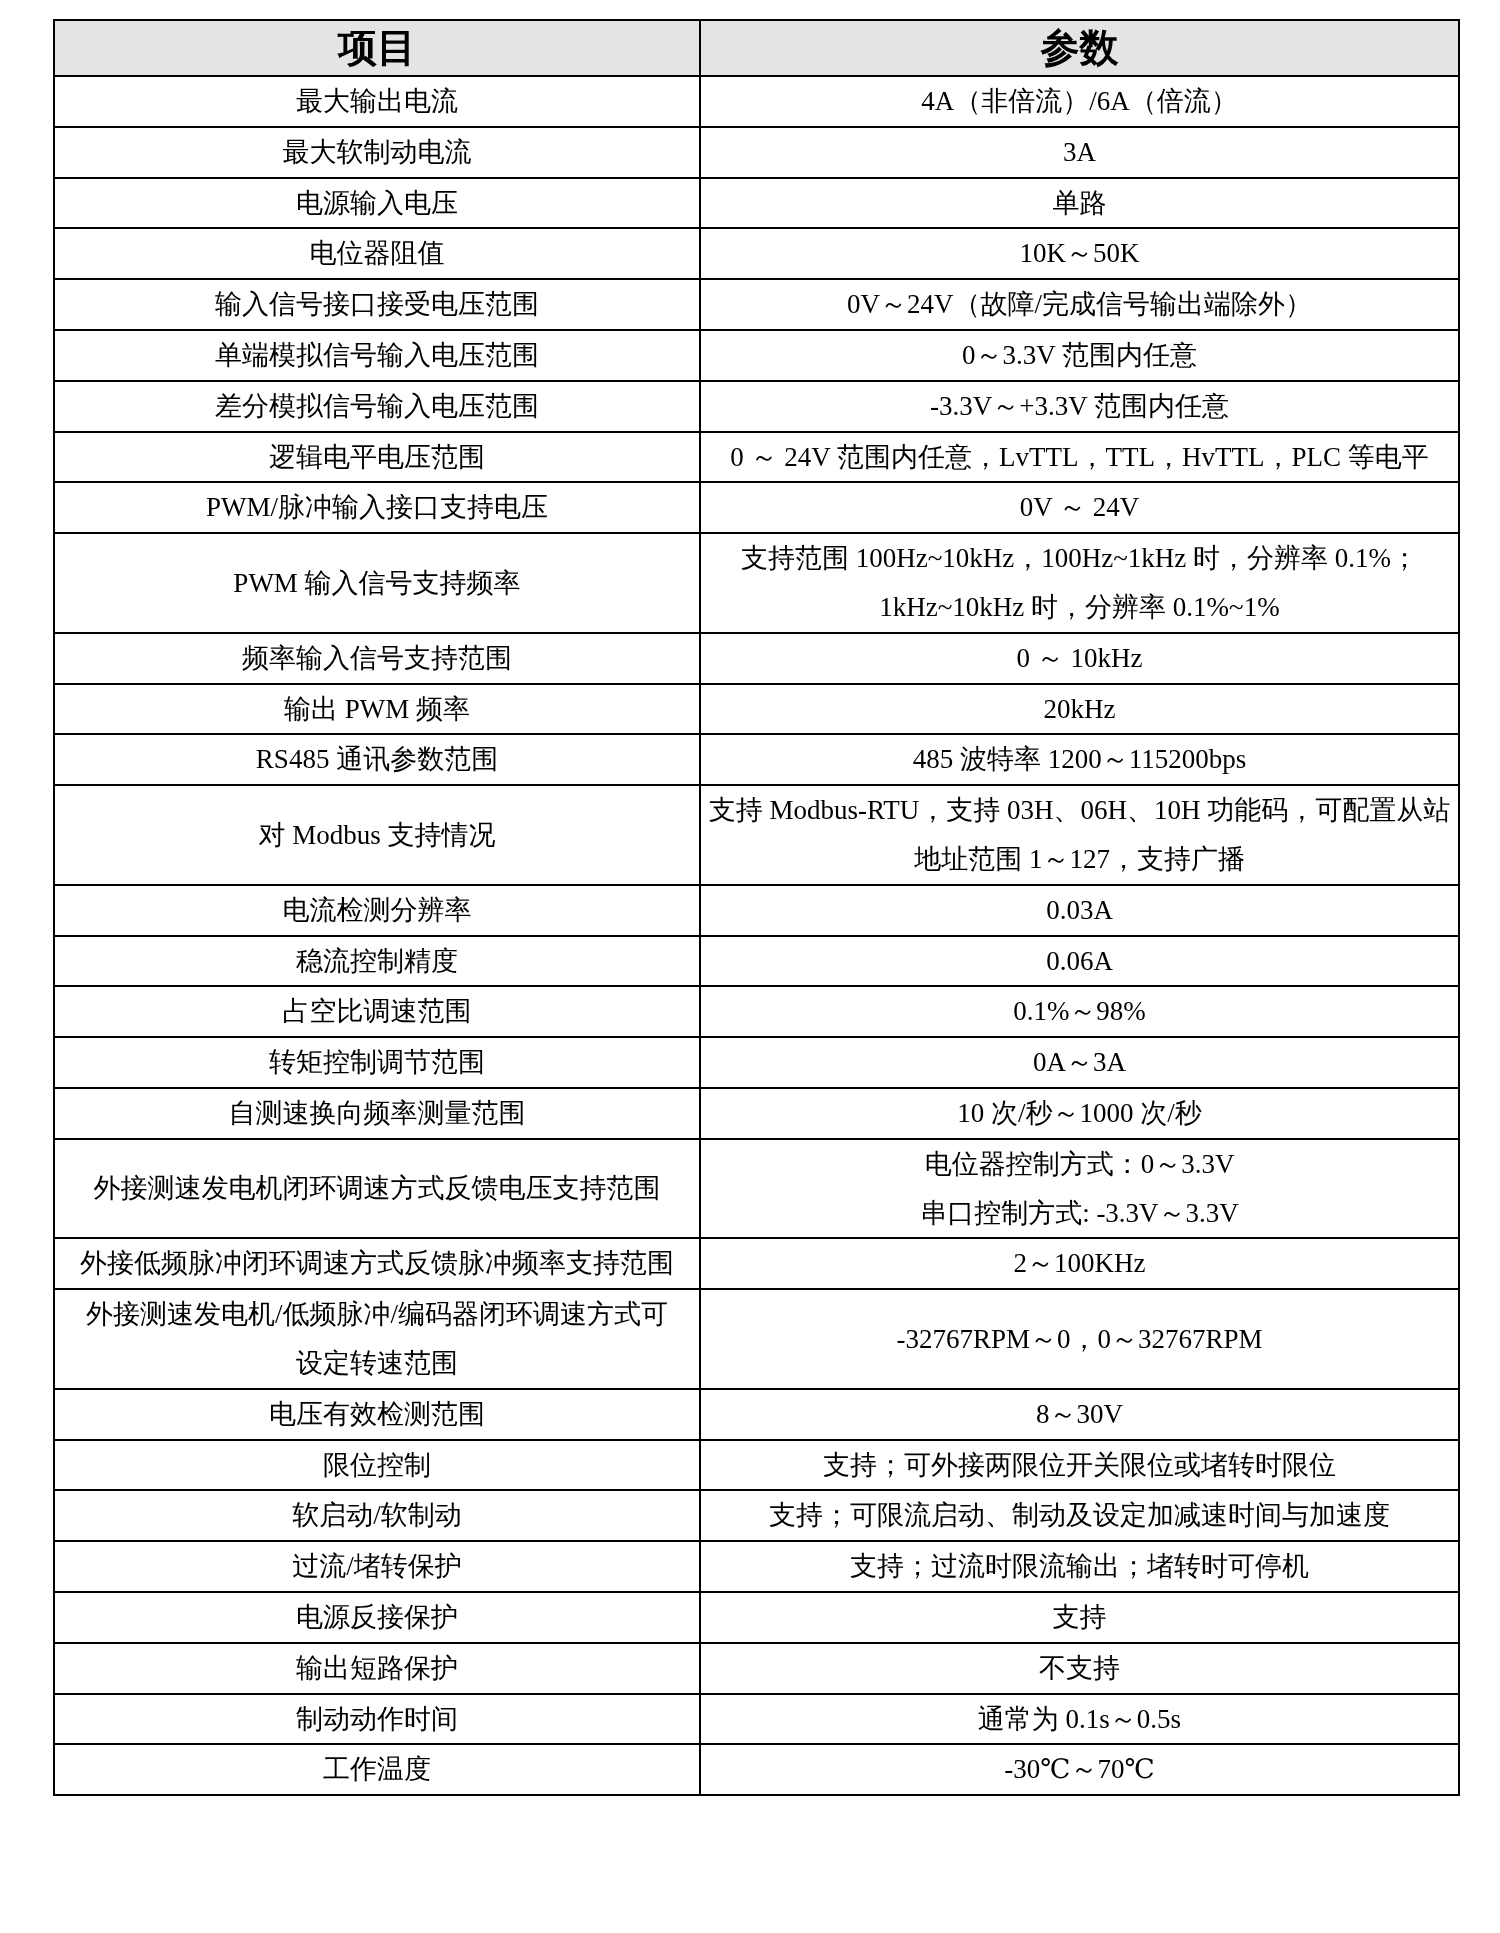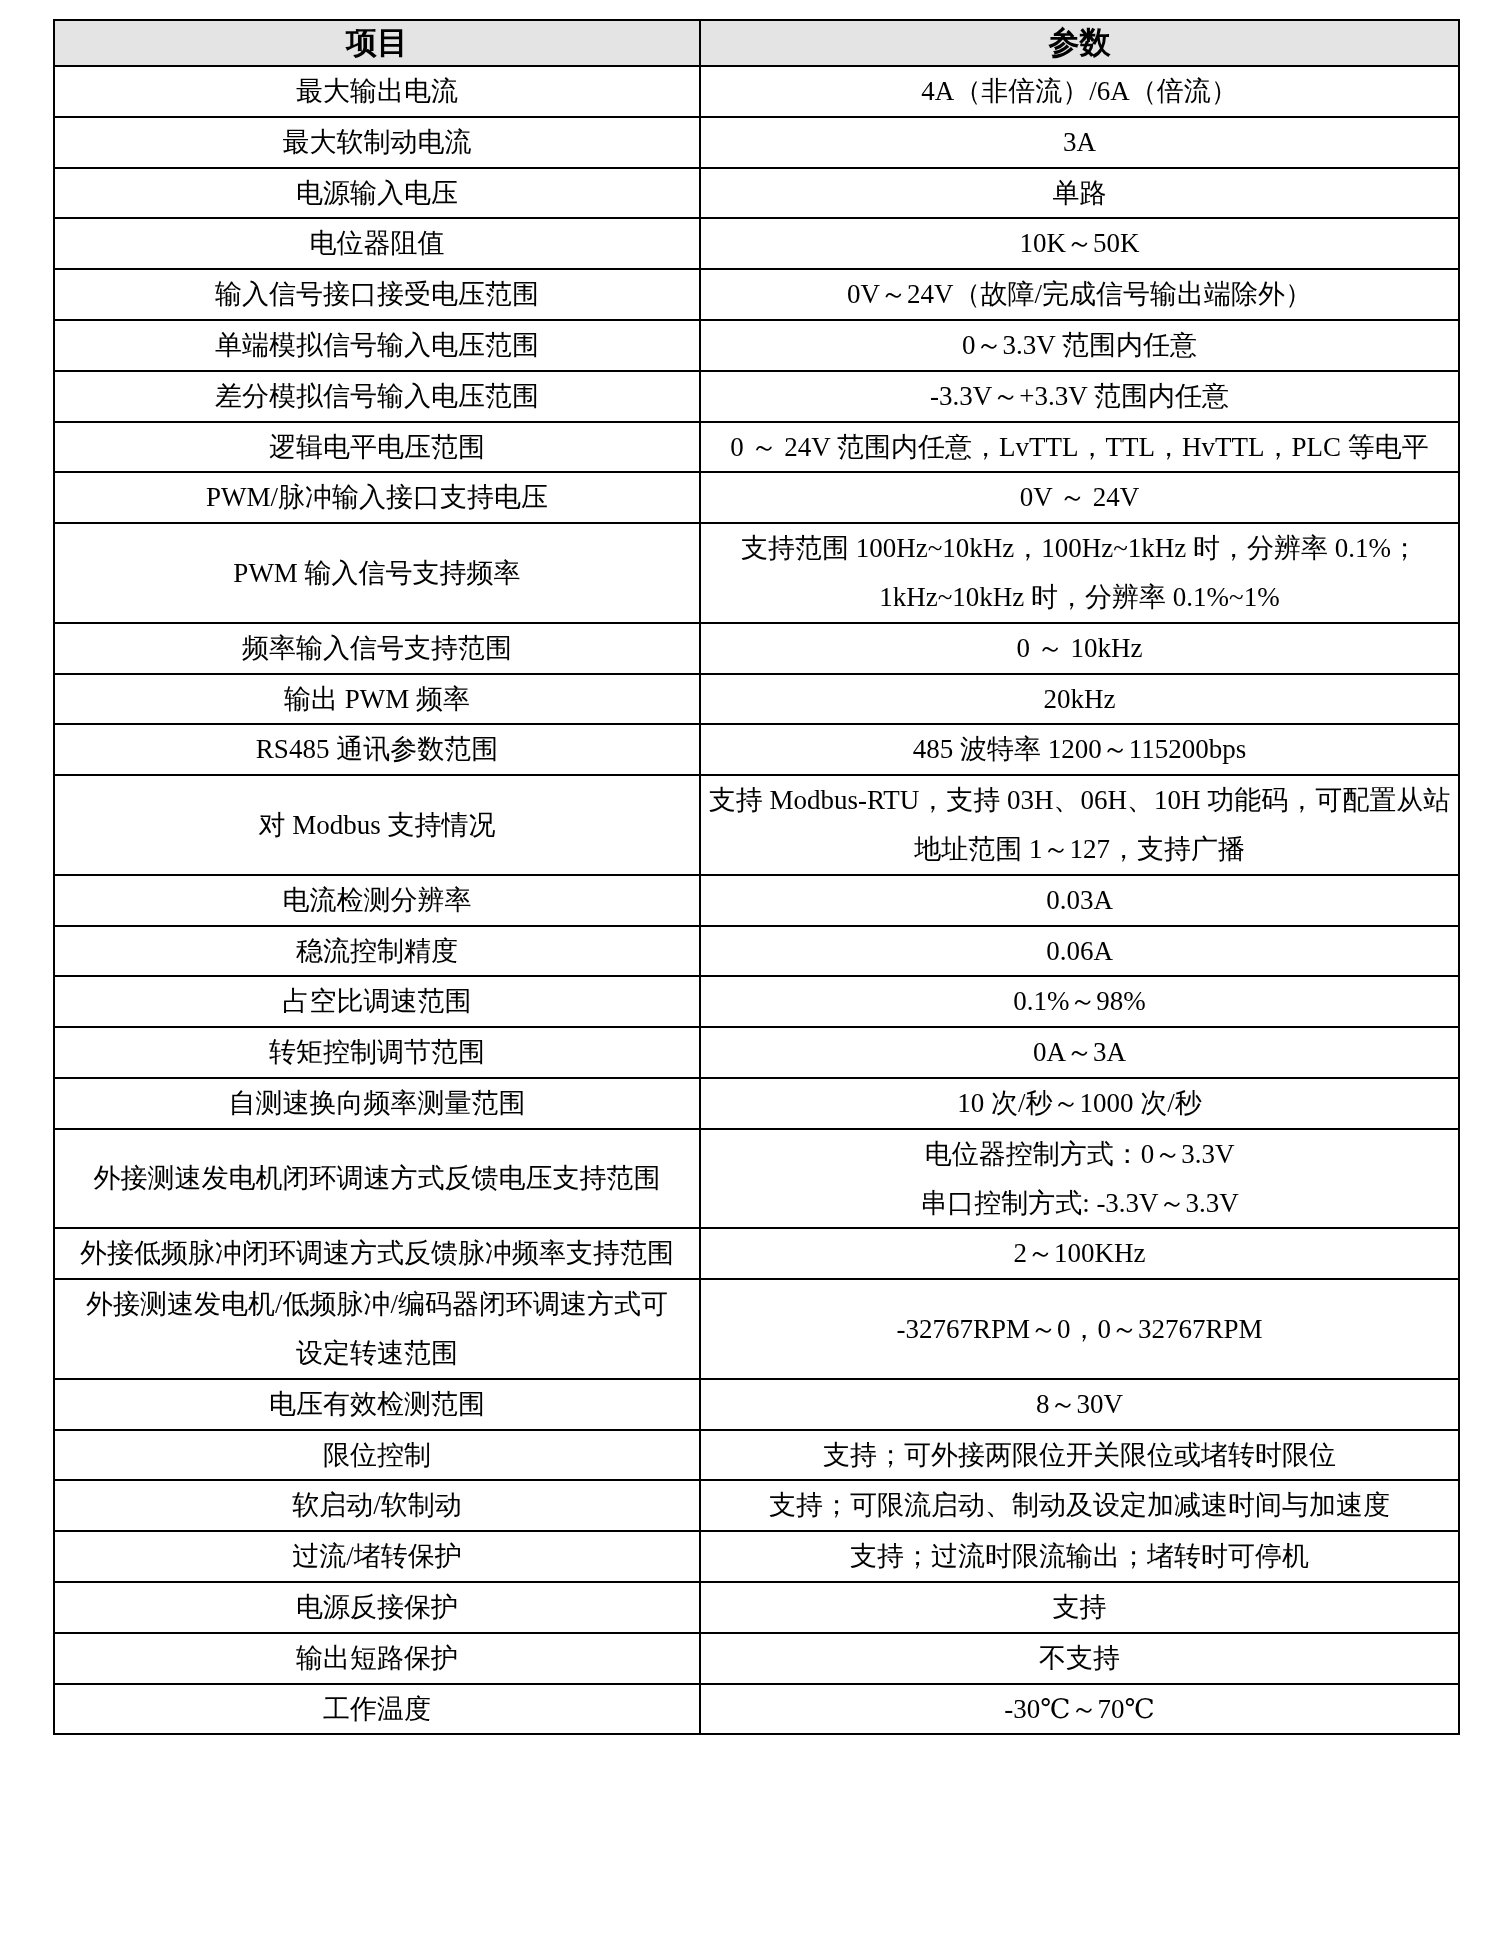--- a/index.html
+++ b/index.html
@@ -26,21 +26,21 @@
     border: 2px solid #000000;
     padding: 0;
     text-align: center;
     vertical-align: middle;
     overflow: hidden;
   }
   .spec-table th {
     background: #e4e4e4;
     font-family: Liberation Sans, sans-serif;
     font-weight: bold;
-    font-size: 31px;
+    font-size: 39px;
     height: 44px;
   }
   .spec-table td {
     font-size: 27px;
     font-weight: normal;
   }
   .cell-line {
     height: 48.8px;
     line-height: 48.8px;
     white-space: nowrap;
@@ -284,20 +284,28 @@
       <tr>
         <td>
           <div class="cell-line">输出短路保护</div>
         </td>
         <td>
           <div class="cell-line">不支持</div>
         </td>
       </tr>
       <tr>
         <td>
+          <div class="cell-line">制动动作时间</div>
+        </td>
+        <td>
+          <div class="cell-line">通常为 0.1s～0.5s</div>
+        </td>
+      </tr>
+      <tr>
+        <td>
           <div class="cell-line">工作温度</div>
         </td>
         <td>
           <div class="cell-line">-30℃～70℃</div>
         </td>
       </tr>
     </tbody>
 </table>
 
 </body></html>

